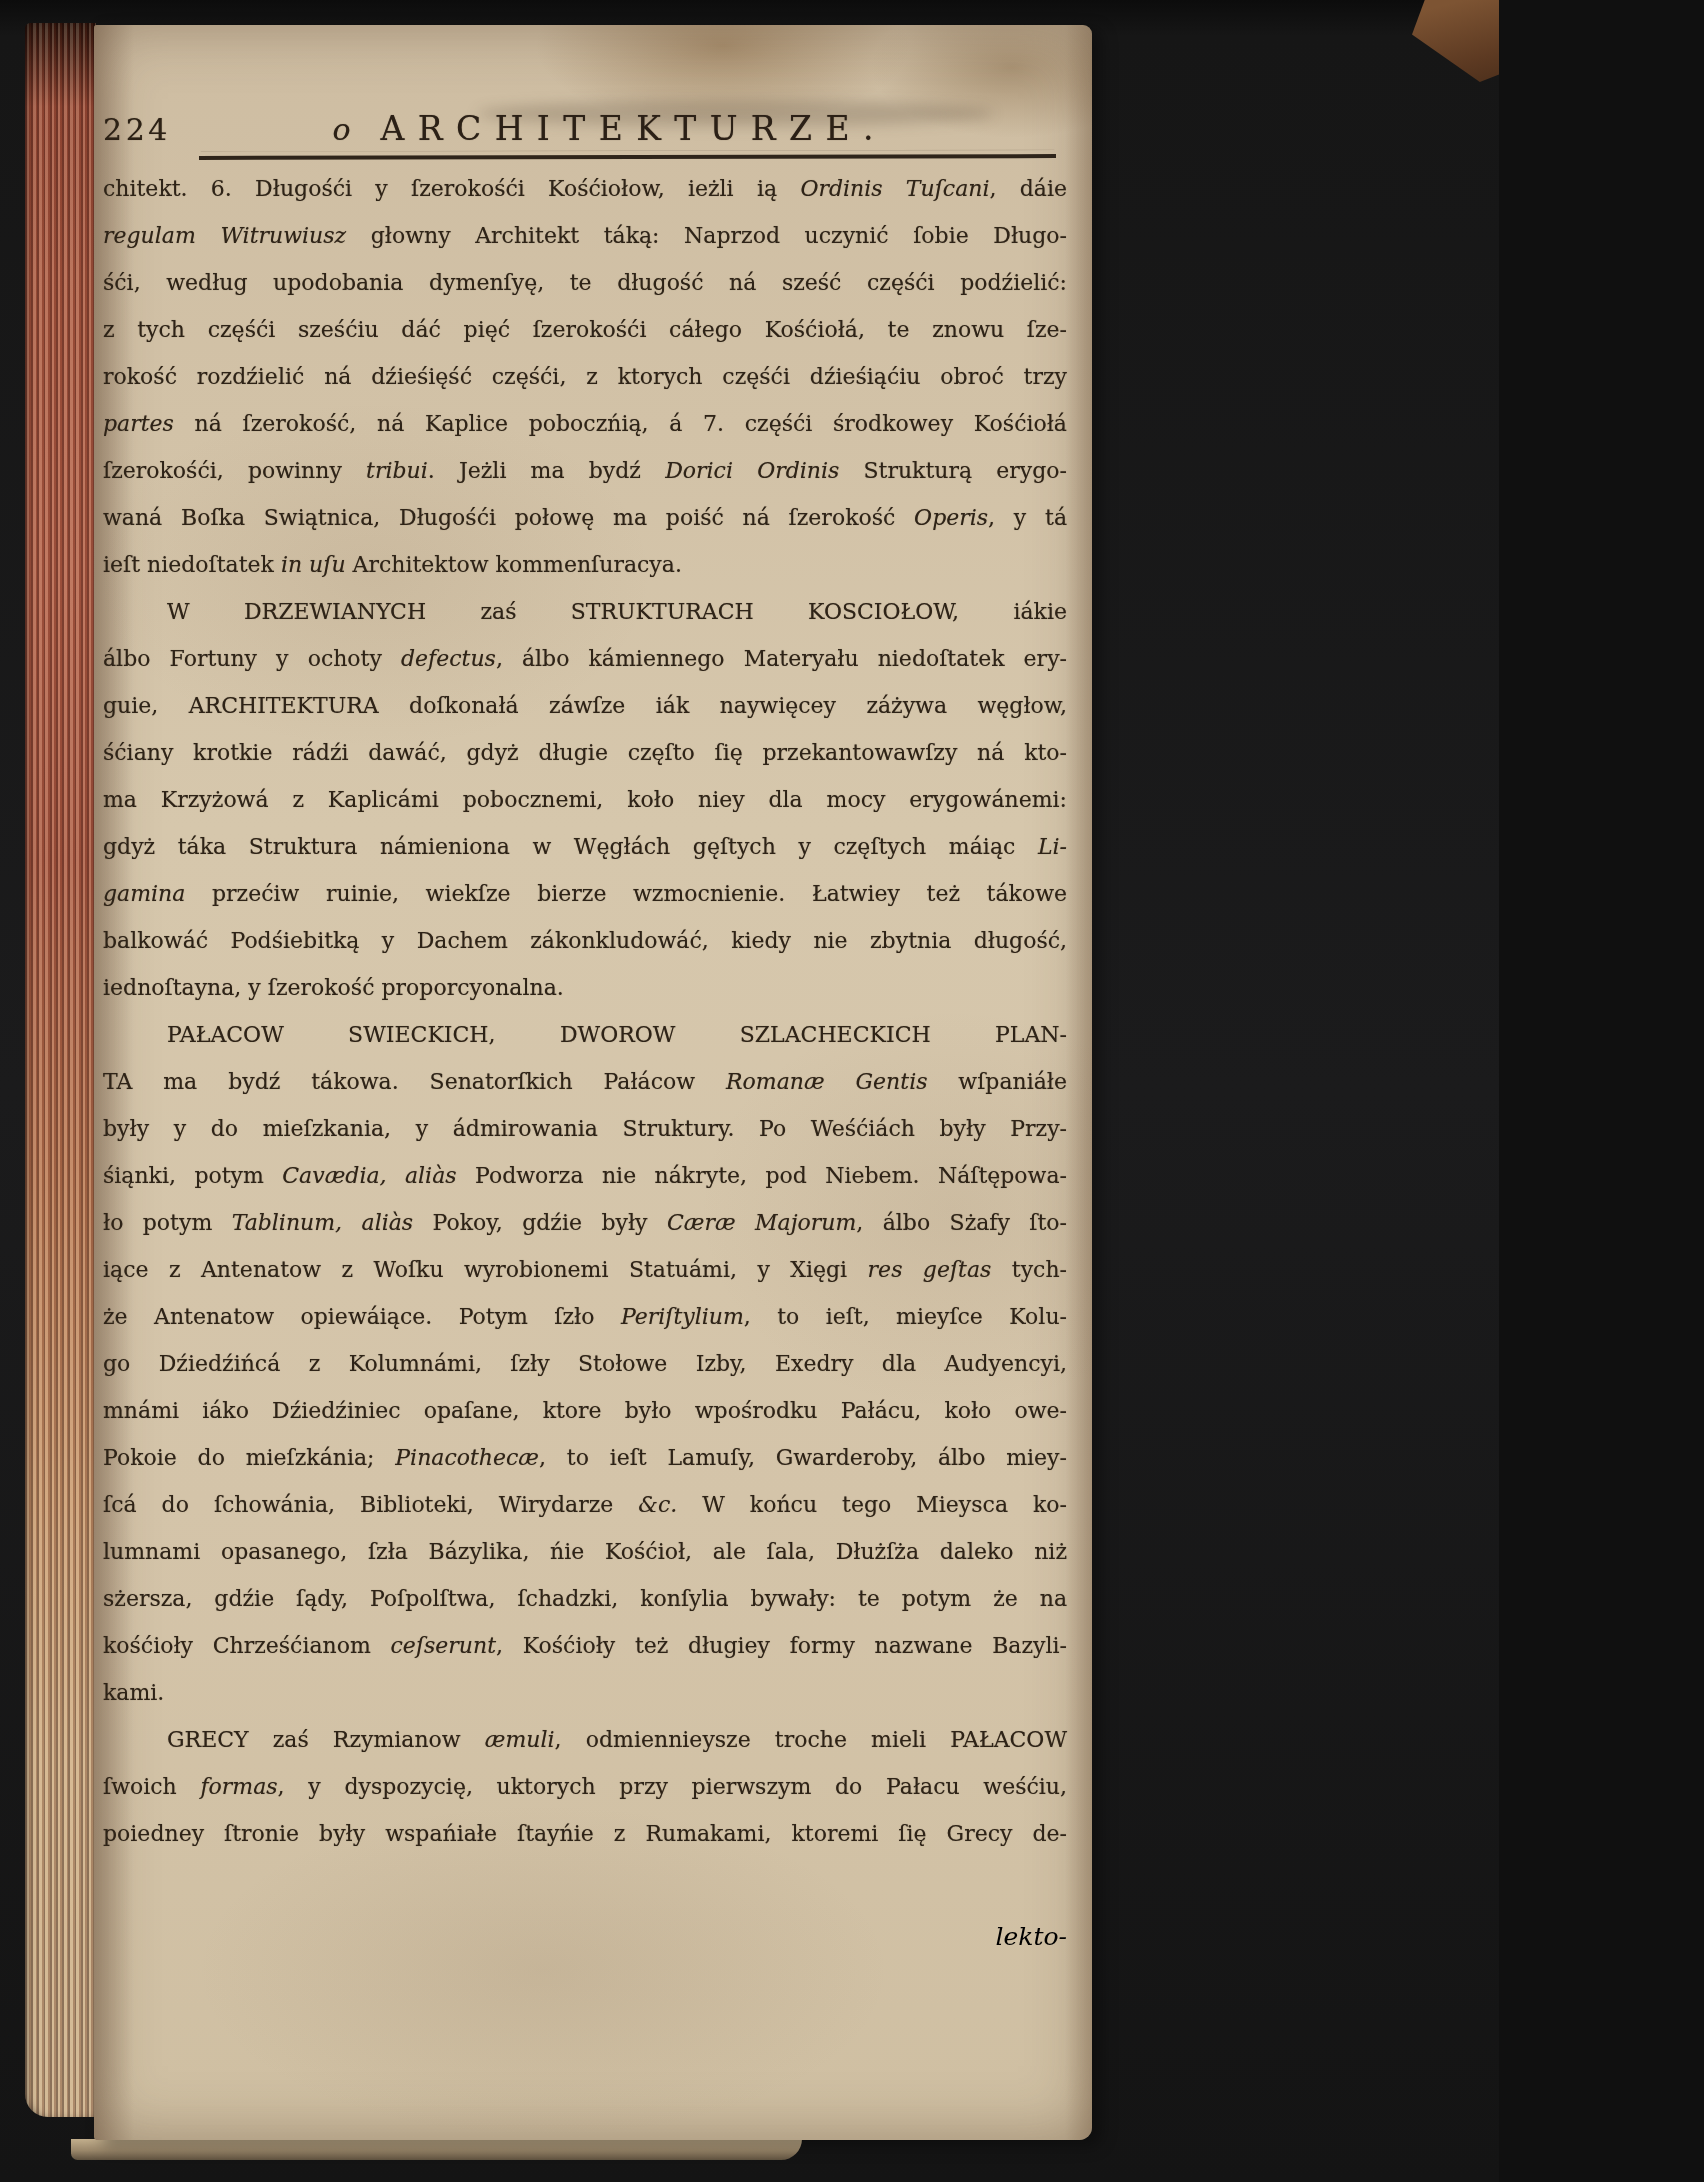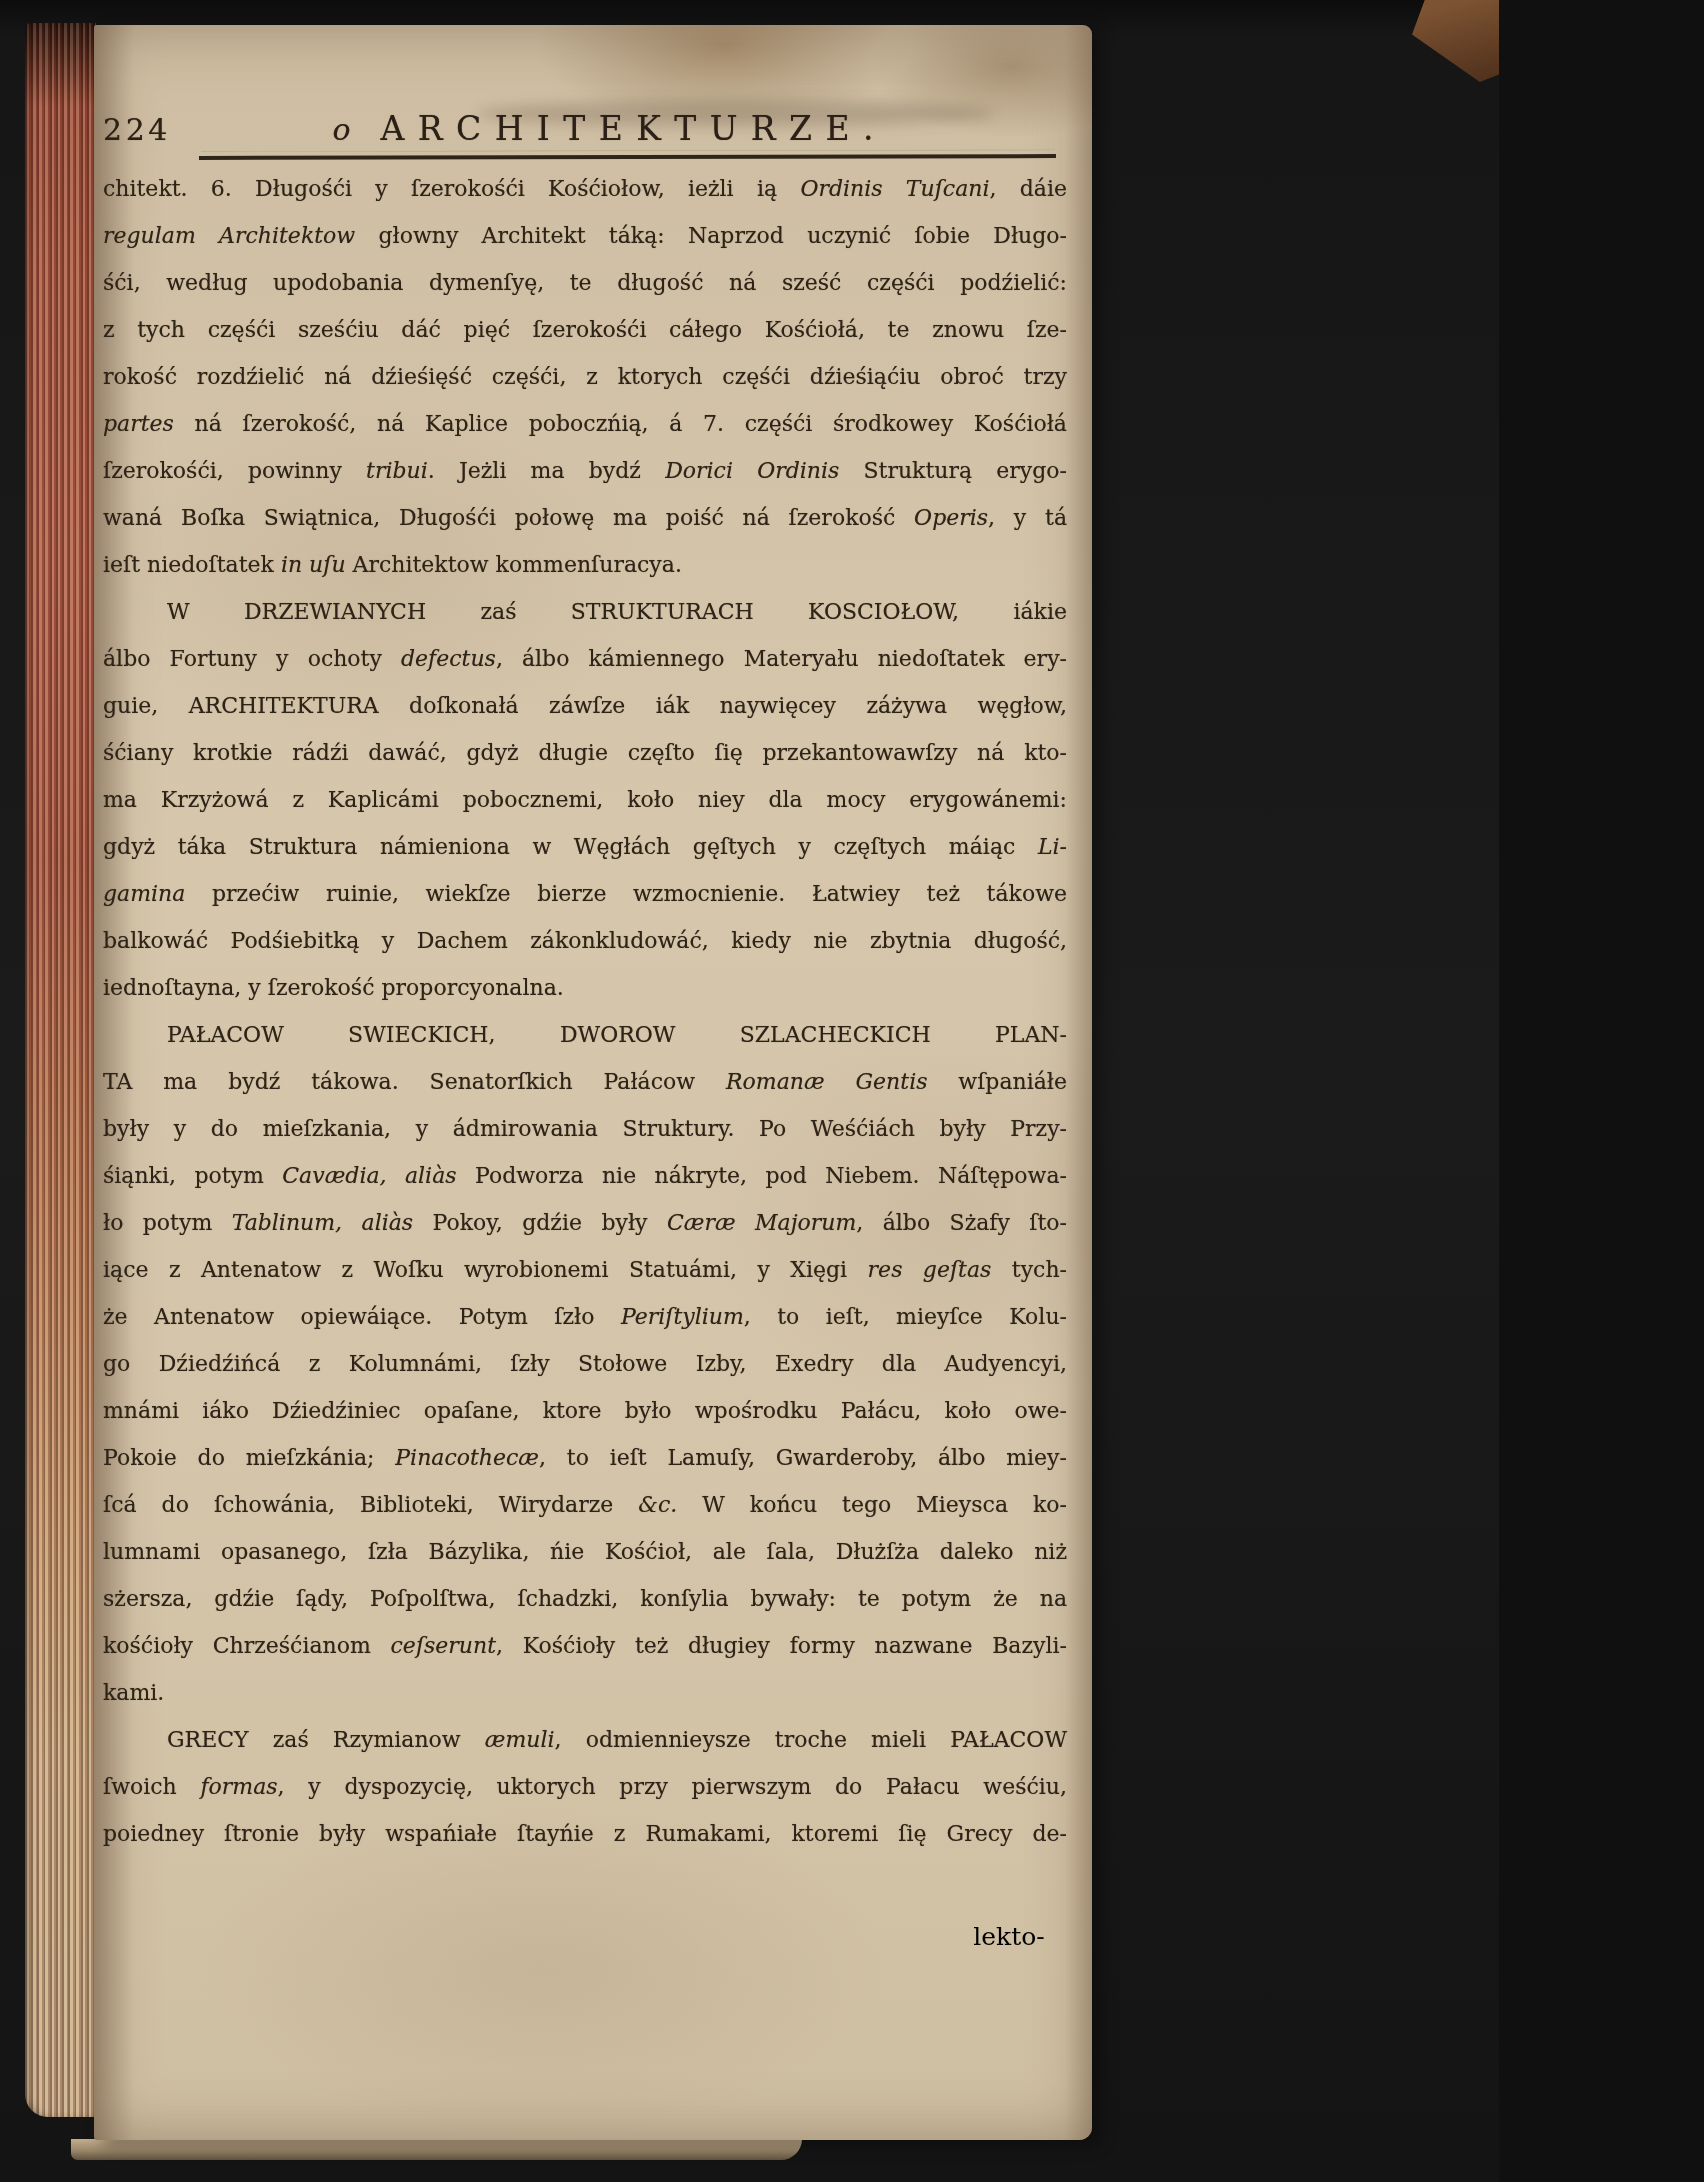--- a/index.html
+++ b/index.html
@@ -35,21 +35,21 @@
   .runtitle .pfx{font-style:italic;font-size:30px;margin-right:18px;}
   .runtitle .main{font-size:33px;letter-spacing:13.4px;margin-left:12px;}
   .rule{position:absolute;left:105px;top:130px;width:857px;height:3.6px;background:#2e241a;
     transform:rotate(-.12deg);box-shadow:0 -6.2px 0 -1.8px rgba(56,40,26,.22);}
   .text-area{position:absolute;left:9px;top:140px;width:964px;color:#2e2317;
     font-size:22px;line-height:47px;text-shadow:0 0 0.9px rgba(46,35,23,.45);}
   .line{text-align:justify;text-align-last:justify;}
   .line.last{text-align-last:left;}
   .line.indent{padding-left:64px;}
   .it{font-style:italic;}
-  .catchword{padding-left:848px;text-align:center;font-size:25px;line-height:50px;}
+  .catchword{padding-left:848px;text-align:right;font-size:25px;line-height:50px;font-style:italic;}
   .corner-wedge{position:absolute;left:1412px;top:0;width:212px;height:82px;
     background:linear-gradient(165deg,#7d5433 10%,#5d3a22 55%,#3c2515 100%);
     clip-path:polygon(6% 0,100% 0,80% 52%,32% 100%,0 42%);}
   .stack-bottom{position:absolute;left:71px;top:2139px;width:731px;height:21.4px;
     background:linear-gradient(180deg,#c2ae8c 0,#9a876a 55%,#5f5240 100%);
     border-radius:0 0 23px 7.1px;}
 </style>
 </head>
 <body>
 
@@ -62,21 +62,21 @@
     <div class="title-smudge"></div>
     <div class="pagenum">224</div>
     <div class="runtitle">
       <span class="pfx">o</span><span class="main">ARCHITEKTURZE.</span>
     </div>
     <div class="rule"></div>
 
     <div class="text-area">
         <div>
           <div class="line"><span>chitekt.  6. Długośći y ſzerokośći Kośćiołow, ieżli ią </span><span class="it">Ordinis Tuſcani</span><span>, dáie</span></div>
-          <div class="line"><span class="it">regulam Architektow</span><span> głowny Architekt táką: Naprzod uczynić ſobie Długo-</span></div>
+          <div class="line"><span class="it">regulam Witruwiusz</span><span> głowny Architekt táką: Naprzod uczynić ſobie Długo-</span></div>
           <div class="line"><span>śći, według upodobania dymenſyę, te długość ná sześć częśći podźielić:</span></div>
           <div class="line"><span>z tych częśći sześćiu dáć pięć ſzerokośći cáłego Kośćiołá, te znowu ſze-</span></div>
           <div class="line"><span>rokość rozdźielić ná dźieśięść częśći, z ktorych częśći dźieśiąćiu obroć trzy</span></div>
           <div class="line"><span class="it">partes</span><span> ná ſzerokość, ná Kaplice poboczńią, á 7. częśći środkowey Kośćiołá</span></div>
           <div class="line"><span>ſzerokośći, powinny </span><span class="it">tribui</span><span>.  Jeżli ma bydź </span><span class="it">Dorici Ordinis</span><span> Strukturą erygo-</span></div>
           <div class="line"><span>waná Boſka Swiątnica, Długośći połowę ma poiść ná ſzerokość </span><span class="it">Operis</span><span>, y tá</span></div>
           <div class="line last"><span>ieſt niedoſtatek </span><span class="it">in uſu</span><span> Architektow kommenſuracya.</span></div>
         </div>
         <div>
           <div class="line indent"><span>W DRZEWIANYCH zaś STRUKTURACH KOSCIOŁOW, iákie</span></div>

